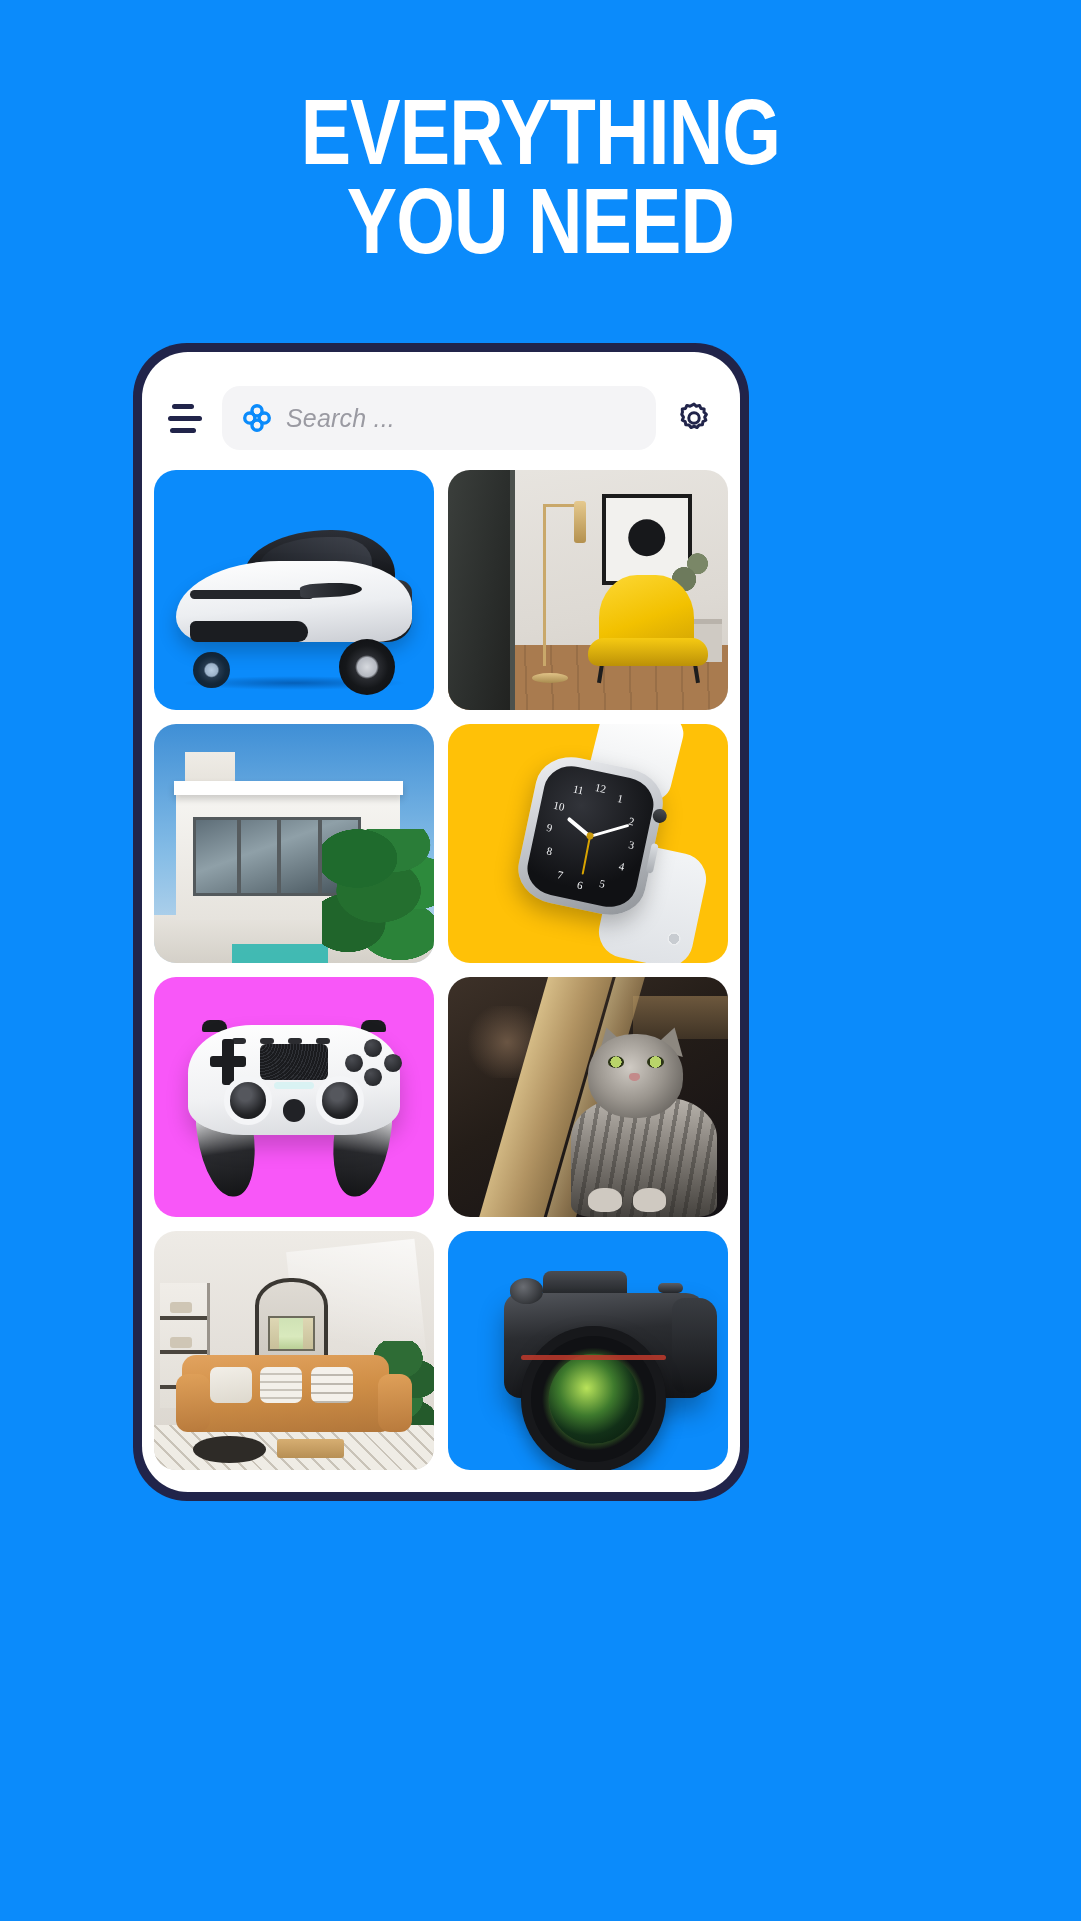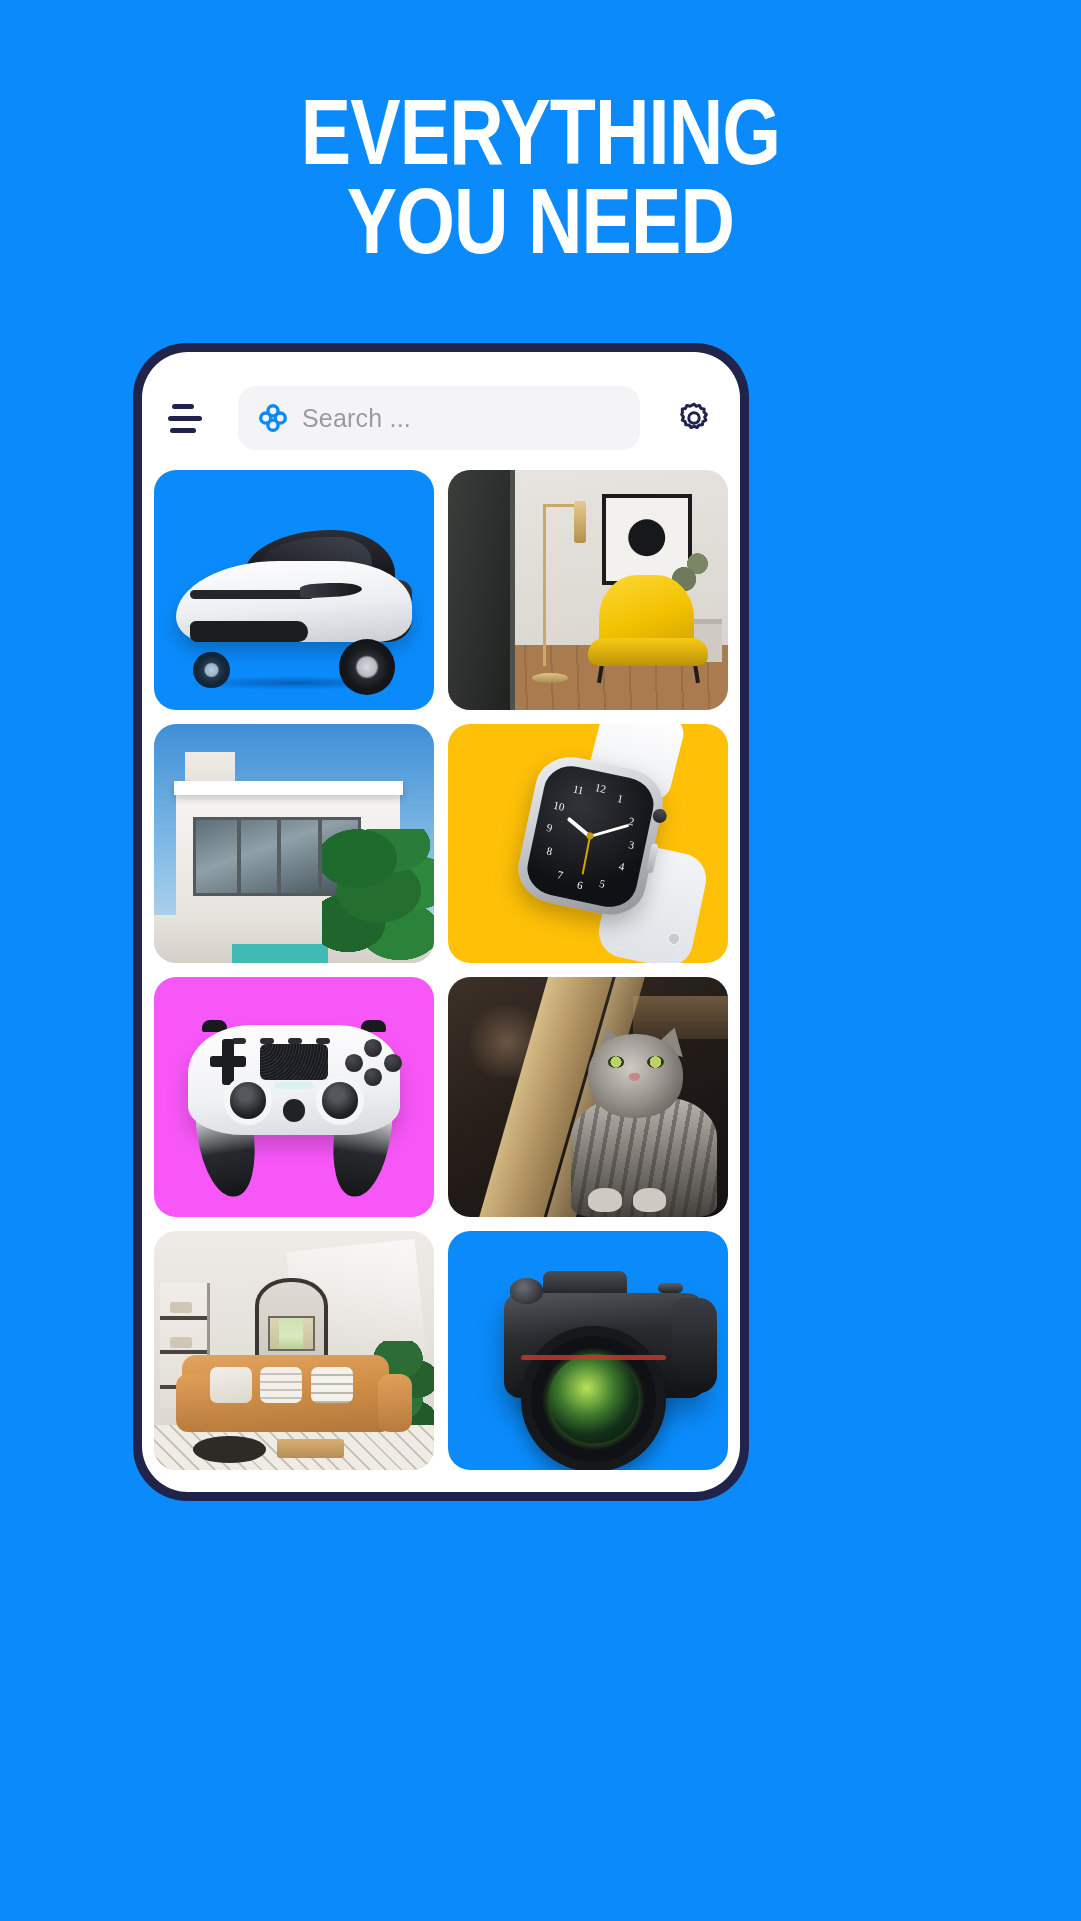--- a/index.html
+++ b/index.html
@@ -54,22 +54,23 @@
     position: relative;
     display: flex;
     flex-direction: column;
   }
 
   
   .topbar {
     display: flex;
     align-items: center;
     padding: 34px 26px 14px 26px;
-    gap: 34px;
+    gap: 18px;
     flex: 0 0 auto;
+    font-style: italic;
   }
 
   .menu-btn {
     width: 36px;
     height: 30px;
     display: flex;
     flex-direction: column;
     justify-content: center;
     gap: 7px;
     cursor: pointer;

